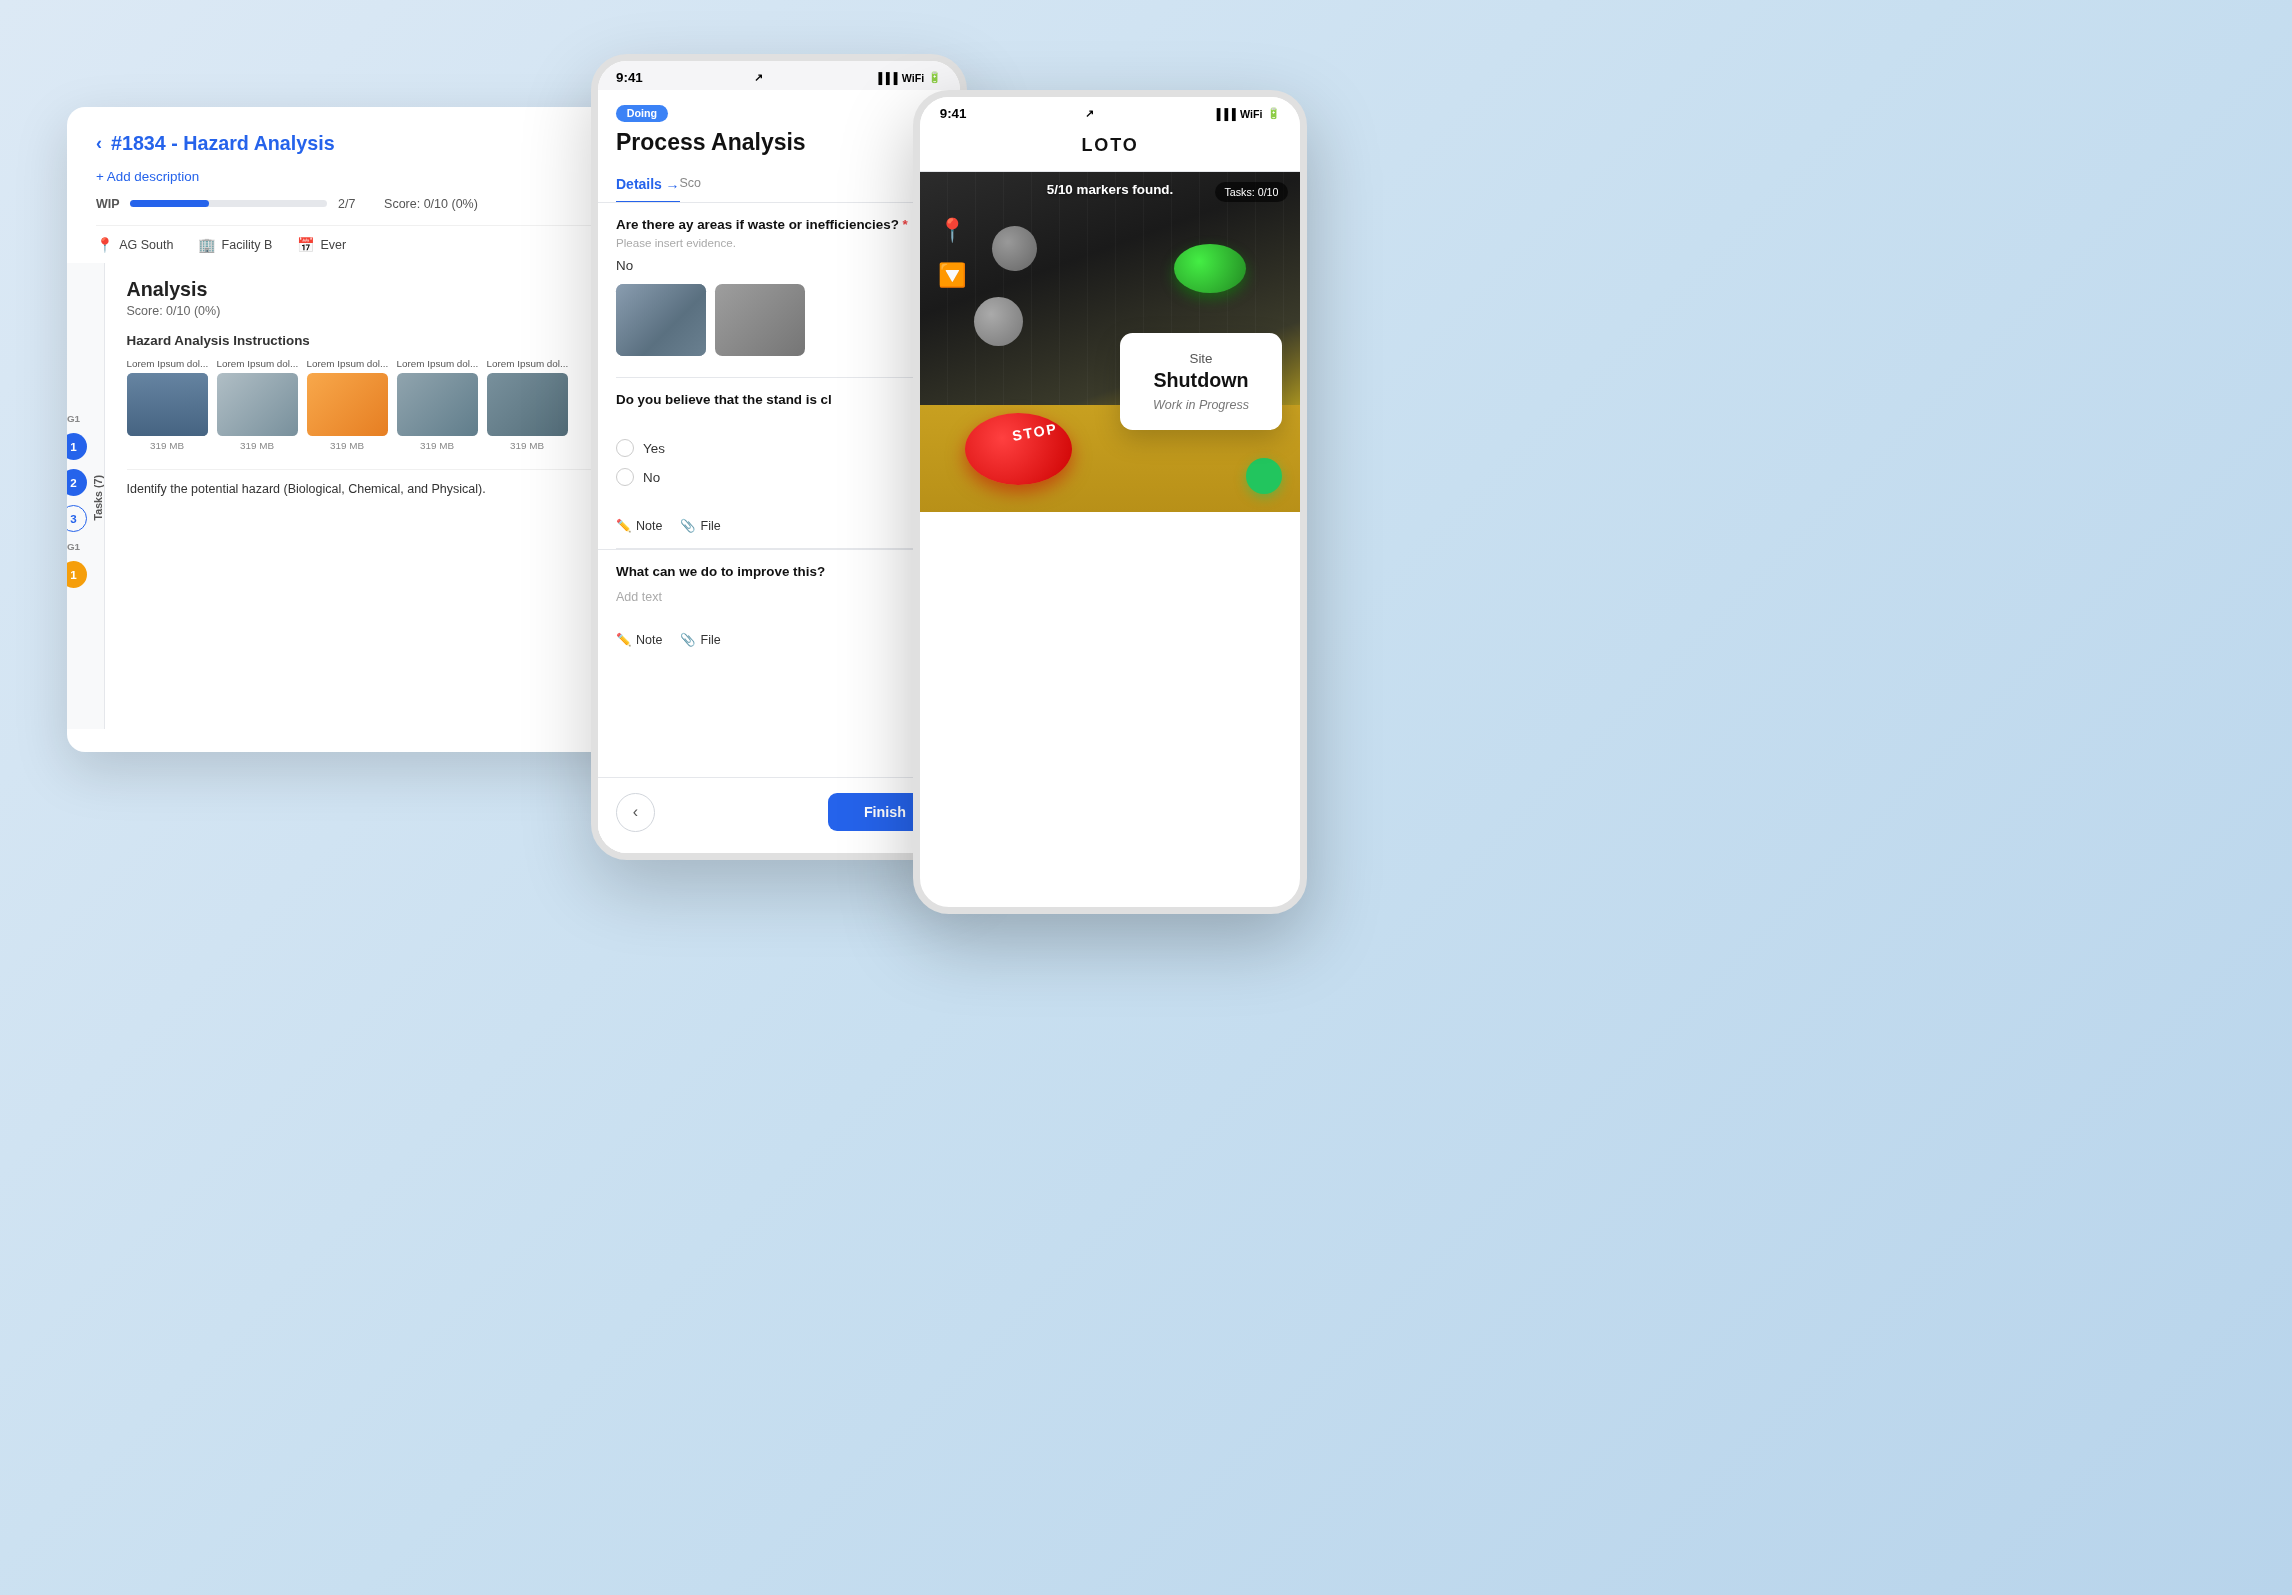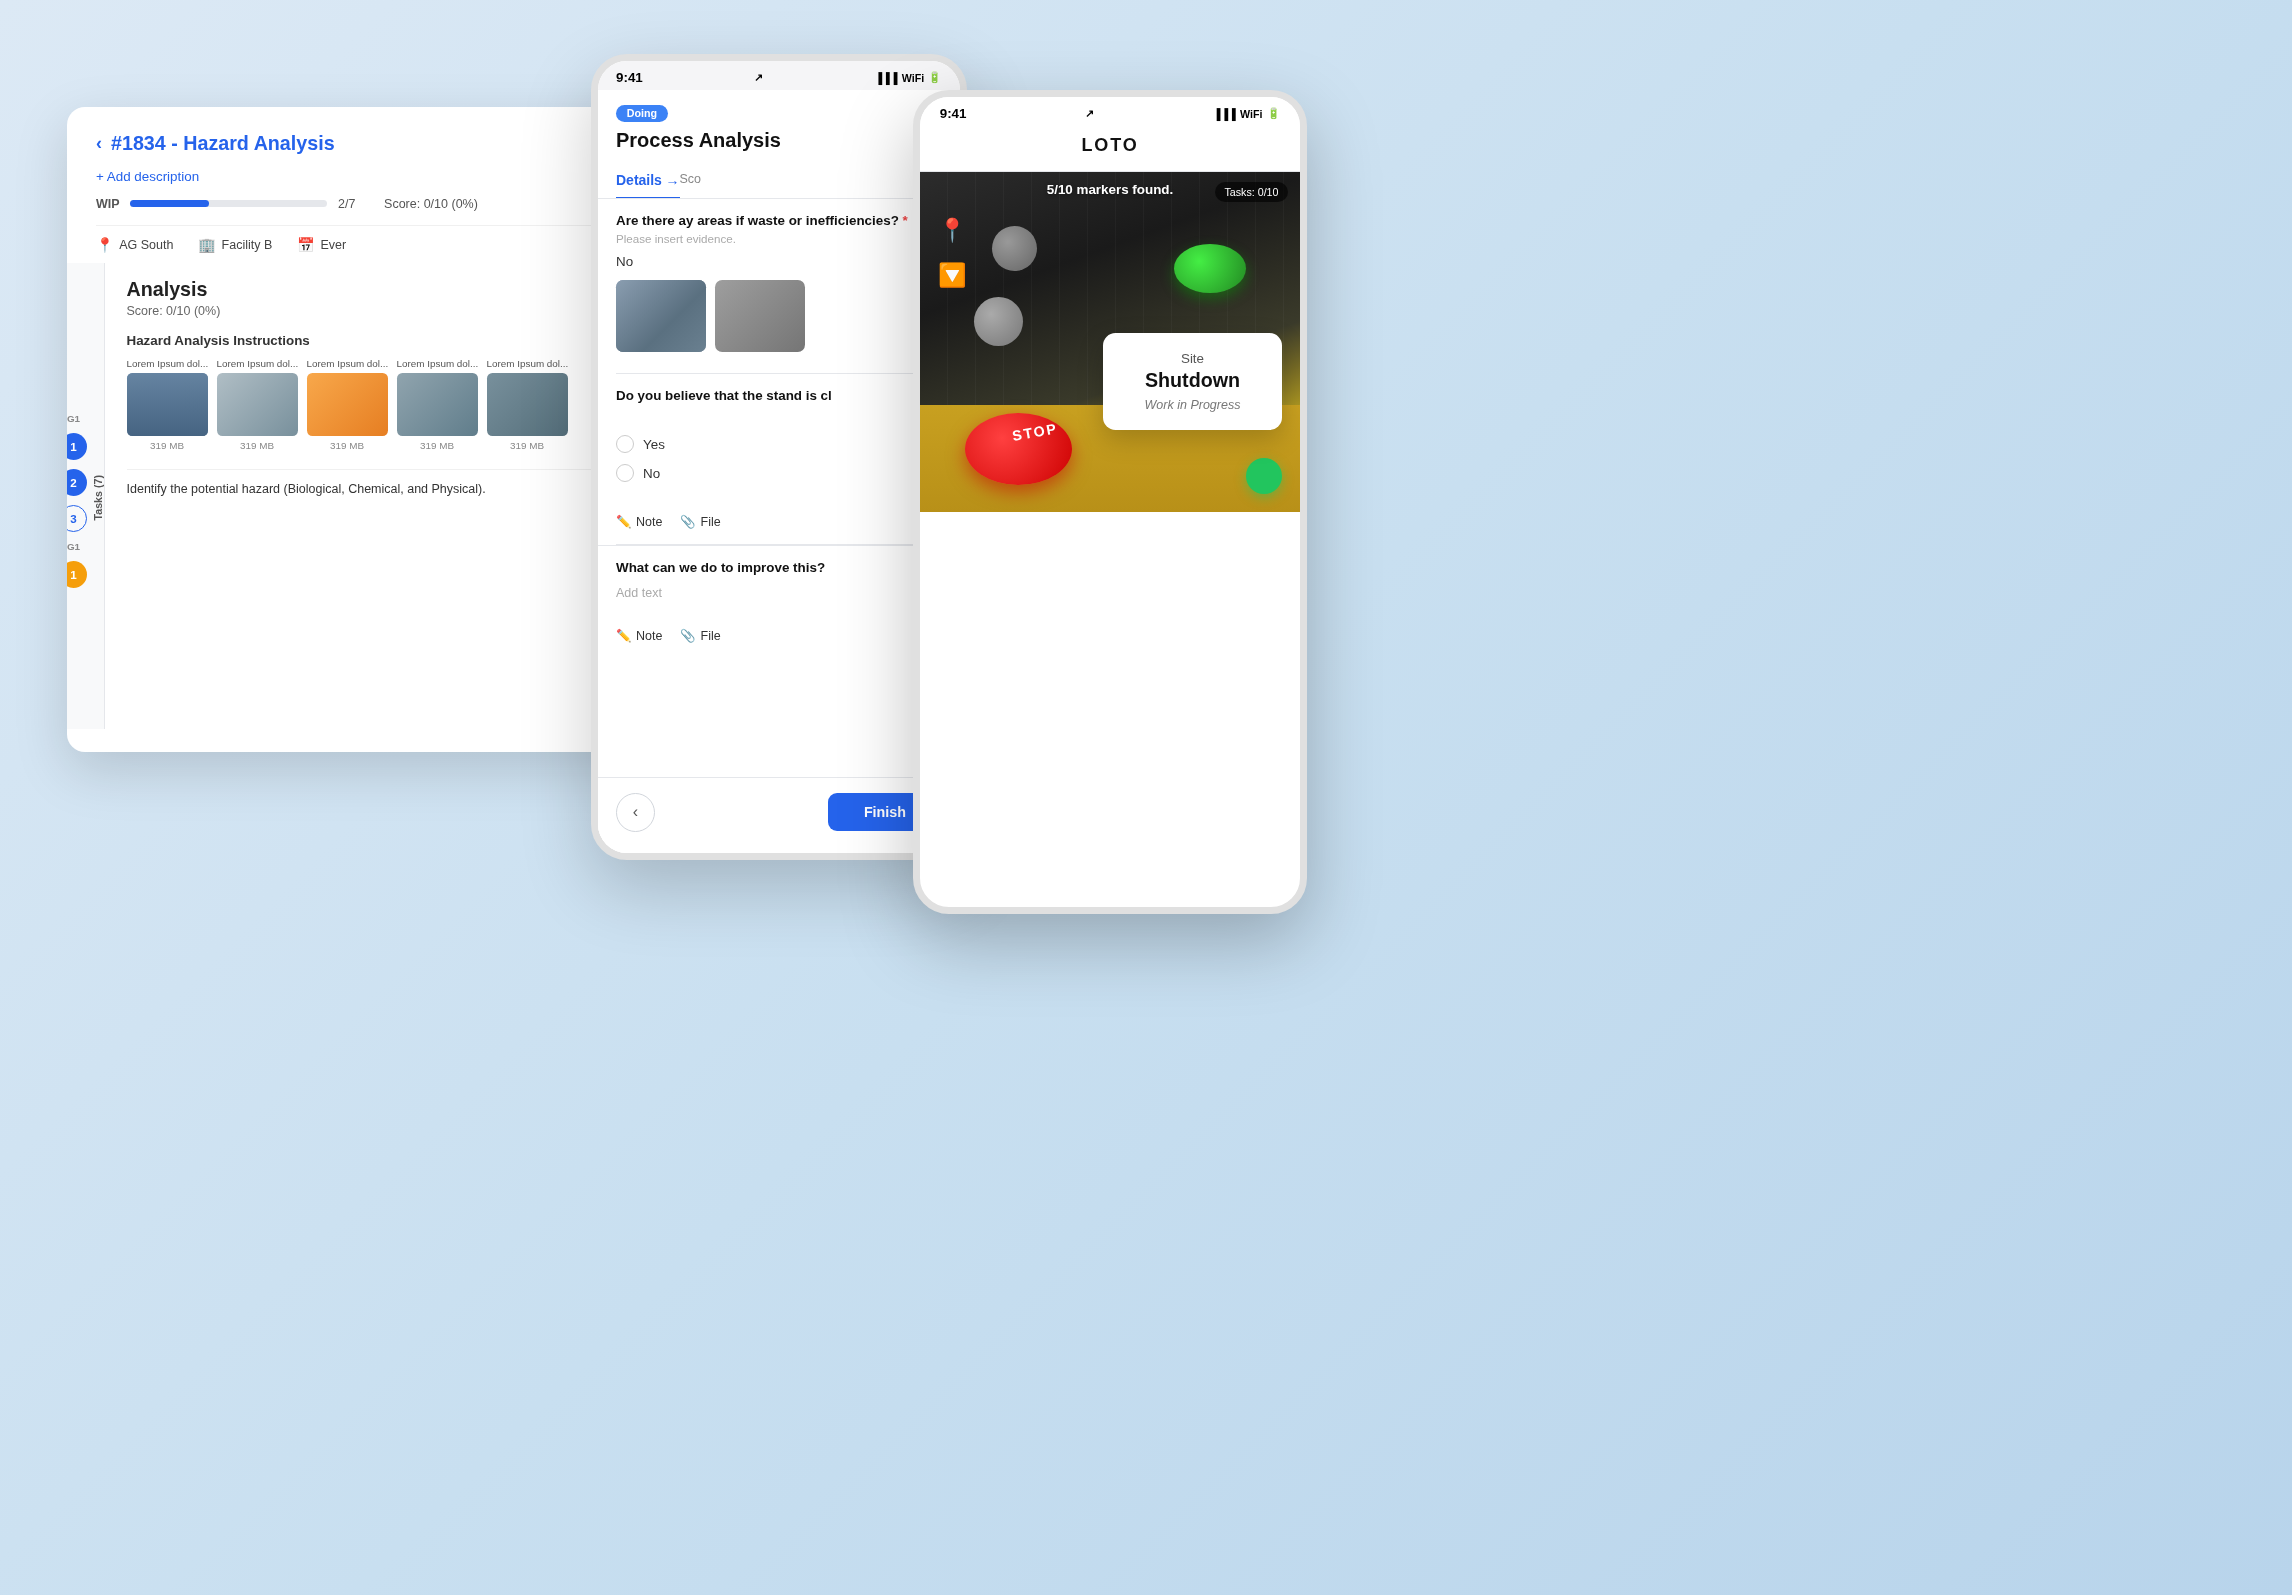--- a/index.html
+++ b/index.html
@@ -341,21 +341,21 @@
       color: #fff;
       font-size: 10.7px;
       font-weight: 700;
       padding: 2.7px 10.7px;
       border-radius: 10.7px;
       display: inline-block;
       margin: 14.3px 18px 7.2px 18px;
     }
 
     .process-title {
-      font-size: 20px;
+      font-size: 23px;
       font-weight: 700;
       color: #111;
       padding: 0 18px 10.7px 18px;
     }
 
     .tab-row {
       display: flex;
       border-bottom: 0.9px solid #e5e7eb;
       padding: 0 18px;
     }
@@ -661,21 +661,21 @@
       border-radius: 50%;
       background: #22c55e;
       box-shadow: 0 3.6px 10.7px rgba(34,197,94,0.5);
     }
 
     
     .shutdown-popup {
       position: absolute;
       right: 18px;
       top: 161px;
-      width: 179px;
+      width: 162px;
       background: #fff;
       border-radius: 12.5px;
       box-shadow: 0 9px 27px rgba(0,0,0,0.2);
       padding: 18px;
       text-align: center;
     }
 
     .popup-site {
       font-size: 13.4px;
       color: #555;

